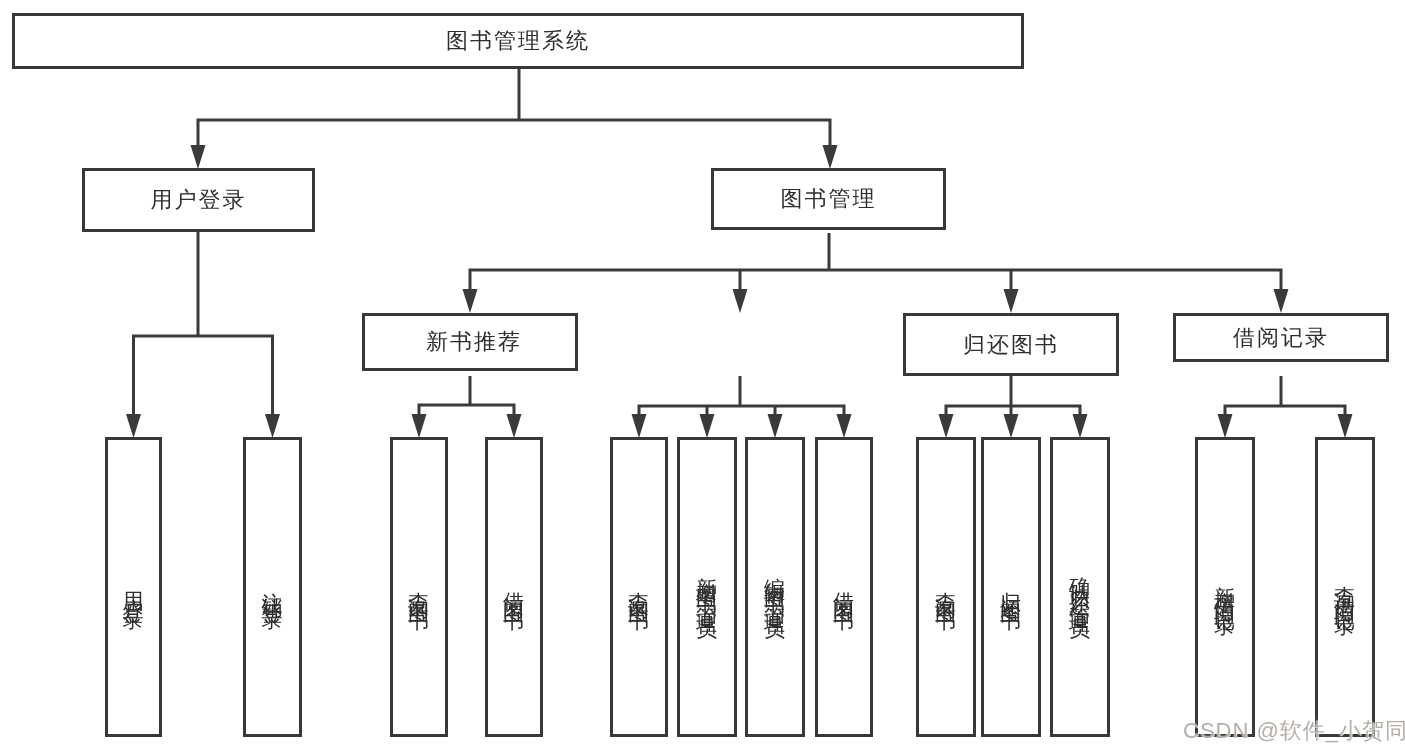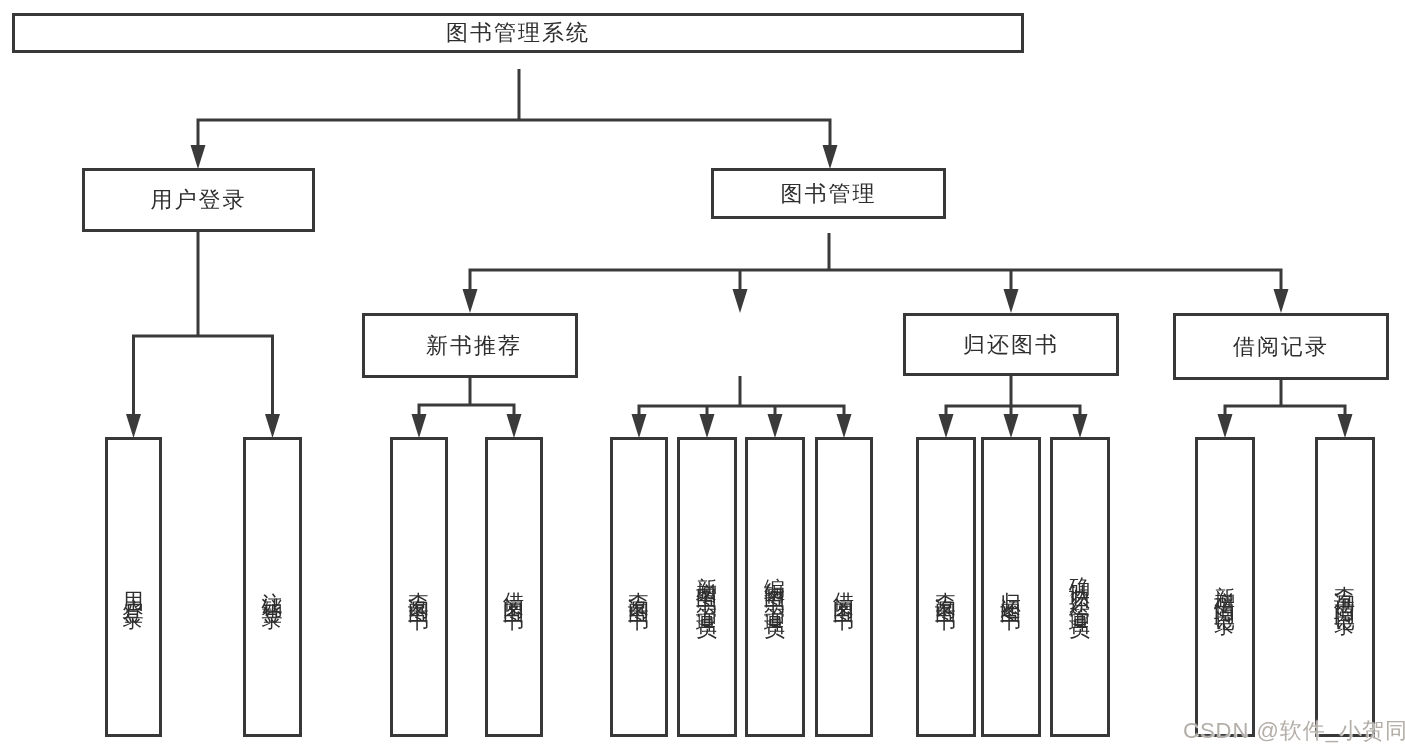--- a/index.html
+++ b/index.html
@@ -79,28 +79,28 @@
       <polygon points="767.5,414 782.5,414 775,438"></polygon>
       <polygon points="836.5,414 851.5,414 844,438"></polygon>
       <polygon points="938.5,414 953.5,414 946,438"></polygon>
       <polygon points="1003.5,414 1018.5,414 1011,438"></polygon>
       <polygon points="1072.5,414 1087.5,414 1080,438"></polygon>
       <polygon points="1217.5,414 1232.5,414 1225,438"></polygon>
       <polygon points="1337.5,414 1352.5,414 1345,438"></polygon>
     </g>
   </svg>
 
-  <div class="node hnode" style="left:12px; top:13px; width:1012px; height:40px;font-family:Liberation Mono, monospace;">图书管理系统</div>
+  <div class="node hnode" style="left:12px; top:13px; width:1012px; height:56px;font-family:Liberation Mono, monospace;">图书管理系统</div>
 
   <div class="node hnode" style="left:82px; top:168px; width:233px; height:64px;">用户登录</div>
-  <div class="node hnode" style="left:711px; top:168px; width:235px; height:51px;">图书管理</div>
+  <div class="node hnode" style="left:711px; top:168px; width:235px; height:62px;">图书管理</div>
 
-  <div class="node hnode" style="left:362px; top:313px; width:216px; height:65px;padding-left:8px;">新书推荐</div>
+  <div class="node hnode" style="left:362px; top:313px; width:216px; height:58px;padding-left:8px;">新书推荐</div>
   <div class="node hnode" style="left:903px; top:313px; width:216px; height:63px;">归还图书</div>
-  <div class="node hnode" style="left:1173px; top:313px; width:216px; height:67px;">借阅记录</div>
+  <div class="node hnode" style="left:1173px; top:313px; width:216px; height:49px;">借阅记录</div>
 
   <div class="node vnode" style="left:105px; top:437px; width:57px; height:300px;">
     <span>用户登录</span>
   </div>
   <div class="node vnode" style="left:243px; top:437px; width:59px; height:300px;">
     <span>注销登录</span>
   </div>
 
   <div class="node vnode" style="left:390px; top:437px; width:58px; height:300px;">
     <span>查询图书</span>

